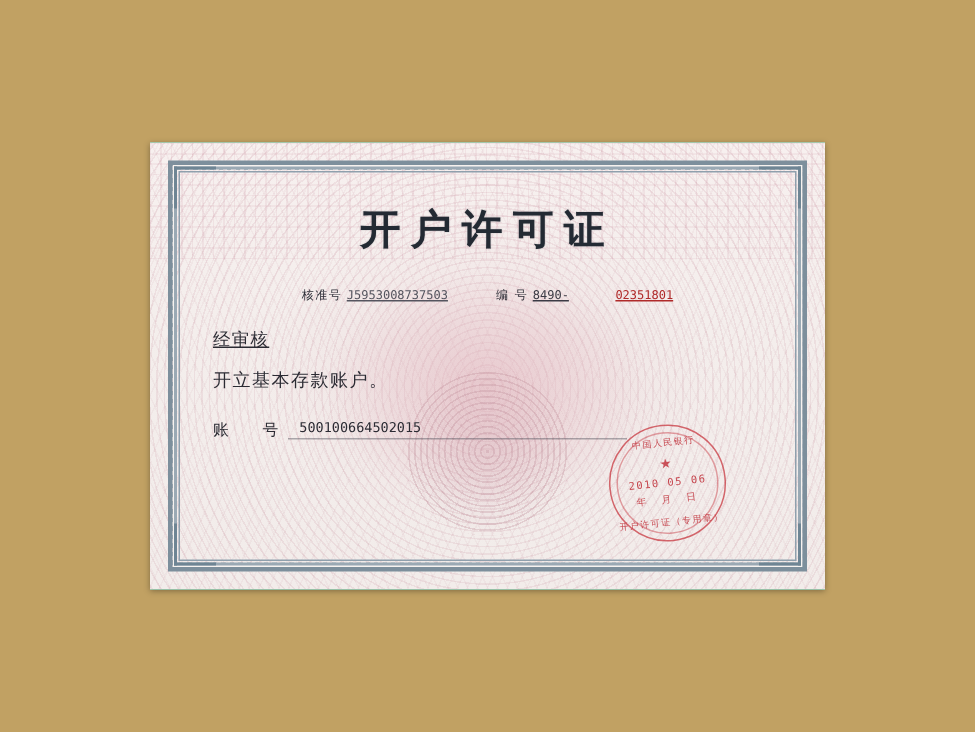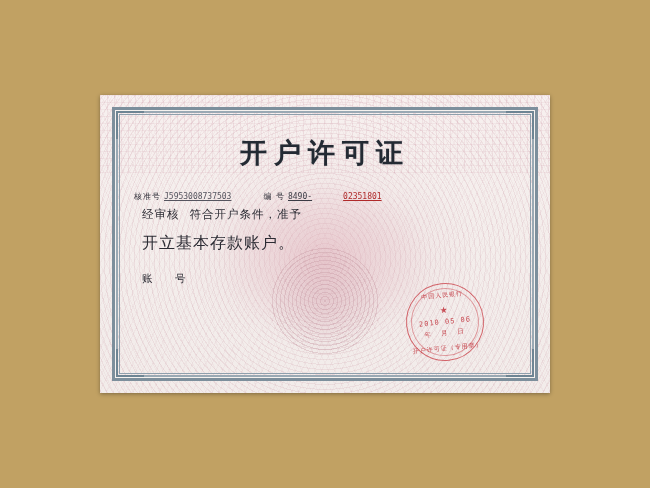--- a/index.html
+++ b/index.html
@@ -114,21 +114,21 @@
     font-size: 27px;
     letter-spacing: 7px;
     font-weight: bold;
     color: #232a33;
     margin-top: 14px;
     text-shadow: 0 0 1px rgba(60,60,70,0.4);
   }
 
   .meta-row {
     display: flex;
-    justify-content: flex-start;
+    justify-content: center;
     align-items: flex-end;
     margin-top: 20px;
     padding: 0 4px;
     font-size: 8px;
     color: #2f2f38;
     gap: 32px;
   }
   .meta-left, .meta-right { display: flex; align-items: baseline; }
   .meta-label { letter-spacing: 1px; }
   .meta-value {
@@ -138,40 +138,41 @@
     color: #4b4b55;
     text-decoration: underline;
   }
   .meta-value.red { color: #b02a2a; padding-left: 28px; }
   .meta-value.gray { color: #55555f; }
   .code-pre { color: #3b3b45; }
 
   .body-line {
     display: flex;
     align-items: flex-start;
-    margin-top: 4px;
+    margin-top: 16px;
     padding: 0 12px;
     font-size: 11.5px;
     line-height: 1.5;
+    text-decoration: underline;
   }
   .body-line .lead { margin-right: 4px; letter-spacing: 1px; }
   .fill-name {
     font-size: 9px;
     color: #2b2b33;
     border-bottom: 1px solid rgba(80,80,90,0.45);
     padding: 0 6px 1px 6px;
     min-width: 138px;
     text-align: center;
   }
   .tail { margin-left: 6px; letter-spacing: 1px; }
 
   .body-line2 {
     margin-top: 10px;
     padding: 0 12px;
-    font-size: 16px;
+    font-size: 12px;
     letter-spacing: 1px;
   }
 
   .field-row {
     display: flex;
     align-items: baseline;
     margin-top: 16px;
     padding: 0 12px;
     font-size: 10.5px;
   }
@@ -293,28 +294,28 @@
       </div>
       <div class="meta-right">
         <span class="meta-label">编 号</span>
         <span class="meta-value code-pre">8490-</span>
         <span class="meta-value red">02351801</span>
       </div>
     </div>
 
     <div class="body-line">
       <span class="lead">经审核</span>
-      <span class="tail">符合开户条件，准予</span>
     </div>
 
     <div class="body-line2">开立基本存款账户。</div>
 
 
     <div class="acct-row">
       <span class="acct-label">账　号</span>
+      <span class="acct-value">500100664502015</span>
     </div>
 
     <div class="seal">
       <div class="seal-top">中国人民银行</div>
       <div class="seal-star">★</div>
       <div class="seal-date">2010  05  06</div>
       <div class="seal-sub">年  月  日</div>
       <div class="seal-bottom">开户许可证（专用章）</div>
     </div>
 

